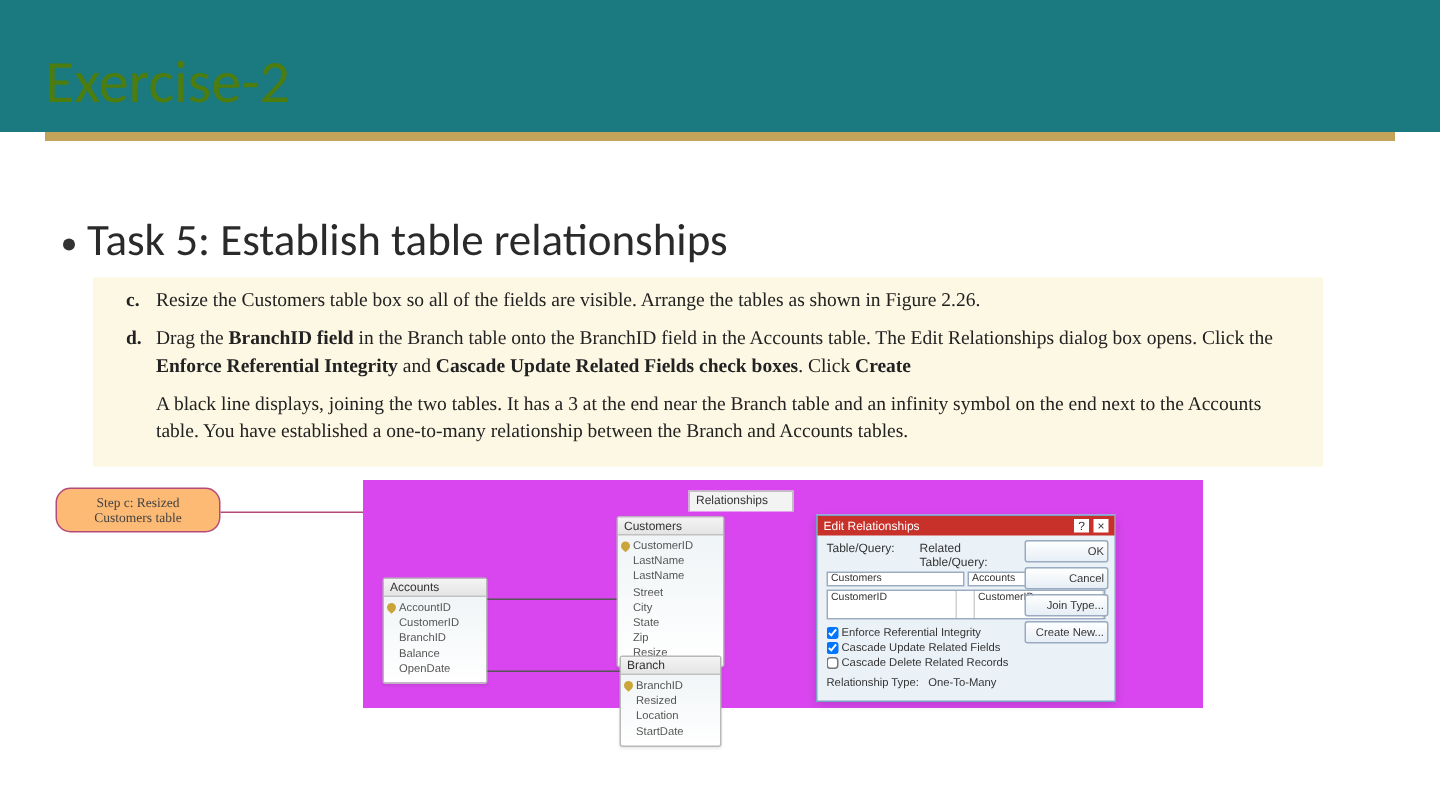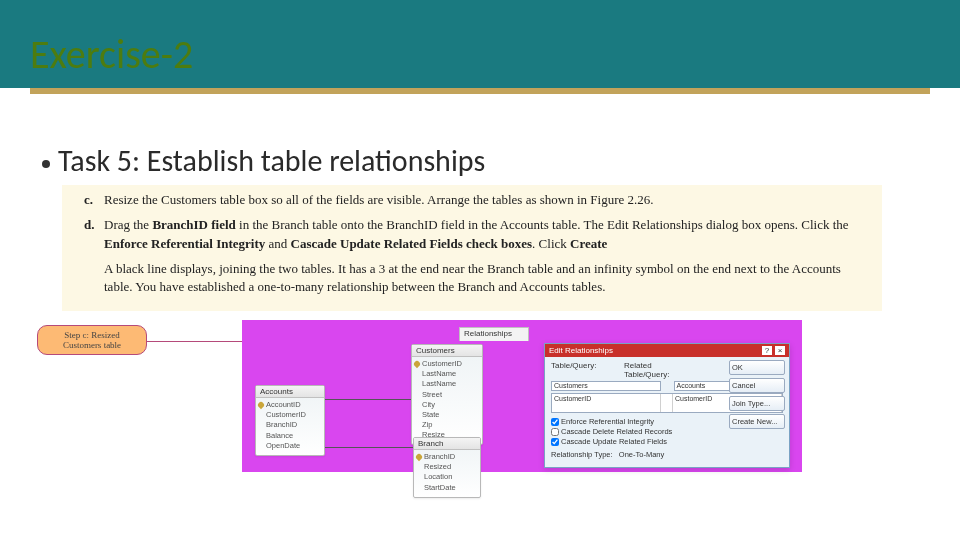--- a/index.html
+++ b/index.html
@@ -33,36 +33,36 @@
   .tablebox .key { position: relative; }
   .tablebox .key::before { content: ""; position: absolute; left: -8px; top: 2px; width: 6px; height: 6px; background: #caa63a; border-radius: 50% 50% 0 50%; transform: rotate(45deg); }
 
   .accounts { left: 6px; top: 58px; width: 70px; }
   .customers { left: 162px; top: 17px; width: 72px; }
   .branch { left: 164px; top: 110px; width: 68px; }
 
   .rel-line1 { position: absolute; left: 76px; top: 72px; width: 86px; height: 1px; background: #555; }
   .rel-line2 { position: absolute; left: 76px; top: 120px; width: 88px; height: 1px; background: #555; }
 
-  .dialog { position: absolute; left: 295px; top: 16px; width: 246px; height: 125px; background: #eaf2f8; border: 1px solid #7aa2c4; font-family: 'Segoe UI', Arial, sans-serif; font-size: 8px; color: #333; box-shadow: 0 2px 6px rgba(0,0,0,0.15); }
+  .dialog { position: absolute; left: 295px; top: 16px; width: 200px; height: 125px; background: #eaf2f8; border: 1px solid #7aa2c4; font-family: 'Segoe UI', Arial, sans-serif; font-size: 8px; color: #333; box-shadow: 0 2px 6px rgba(0,0,0,0.15); }
   .dialog-title { background: #c8302a; color: #fff; font-size: 8px; padding: 2px 4px; display: flex; justify-content: space-between; align-items: center; }
   .dialog-title .ctrls { display: flex; gap: 3px; }
   .dialog-title .ctrls span { display: inline-block; width: 10px; height: 9px; background: #fff; color: #333; font-size: 8px; line-height: 9px; text-align: center; }
   .dialog-body { padding: 4px 6px; }
-  .dlg-row { display: flex; gap: 13px; margin-bottom: 2px; }
+  .dlg-row { display: flex; gap: 2px; margin-bottom: 2px; }
   .dlg-lbl { flex: 0 0 60px; }
   .dlg-select { flex: 1; border: 1px solid #9aaac0; background: #fff; height: 10px; font-size: 7px; padding: 0 2px; overflow: hidden; white-space: nowrap; }
   .dlg-grid { border: 1px solid #9aaac0; background: #fff; height: 20px; display: grid; grid-template-columns: 1fr 12px 1fr; font-size: 7px; }
   .dlg-grid > div { border-right: 1px solid #d0d0d0; padding: 1px 2px; overflow: hidden; }
   .dlg-check { margin-top: 4px; }
   .dlg-check label { display: block; font-size: 7.5px; line-height: 1.3; }
   .dlg-check input { width: 8px; height: 8px; vertical-align: middle; margin-right: 2px; }
   .dlg-reltype { margin-top: 4px; font-size: 7.5px; }
   .dlg-btns { position: absolute; right: 4px; top: 16px; width: 56px; display: flex; flex-direction: column; gap: 3px; }
-  .dlg-btn { border: 1px solid #9aaac0; background: linear-gradient(#fff,#e6eef6); font-size: 7.5px; text-align: left; padding: 2px 2px; border-radius: 2px; }
+  .dlg-btn { border: 1px solid #9aaac0; background: linear-gradient(#fff,#e6eef6); font-size: 7.5px; text-align: right; padding: 2px 2px; border-radius: 2px; }
 
   .figcap { position: absolute; left: 120px; top: 158px; font-family: Calibri, Arial, sans-serif; font-size: 10px; color: #555; }
   .figcap b { color: #333; }
 </style>
 </head>
 <body>
 <div class="slide">
 
   <div class="title-band"></div>
   <div class="title-text">Exercise-2</div>
@@ -153,22 +153,22 @@
               <div class="dlg-select">Customers</div>
               <div class="dlg-select">Accounts</div>
             </div>
             <div class="dlg-grid">
               <div>CustomerID</div>
               <div></div>
               <div>CustomerID</div>
             </div>
             <div class="dlg-check">
               <label><input type="checkbox" checked="" style=""><span>Enforce Referential Integrity</span></label>
+              <label><input type="checkbox" checked="" style=""><span>Cascade Update Related Fields</span></label>
               <label><input type="checkbox" style=""><span>Cascade Delete Related Records</span></label>
-              <label><input type="checkbox" checked="" style=""><span>Cascade Update Related Fields</span></label>
             </div>
             <div class="dlg-reltype">
               <span>Relationship Type:</span>
               &nbsp;&nbsp;<span>One-To-Many</span>
             </div>
           </div>
           <div class="dlg-btns">
             <div class="dlg-btn">OK</div>
             <div class="dlg-btn">Cancel</div>
             <div class="dlg-btn">Join Type...</div>

